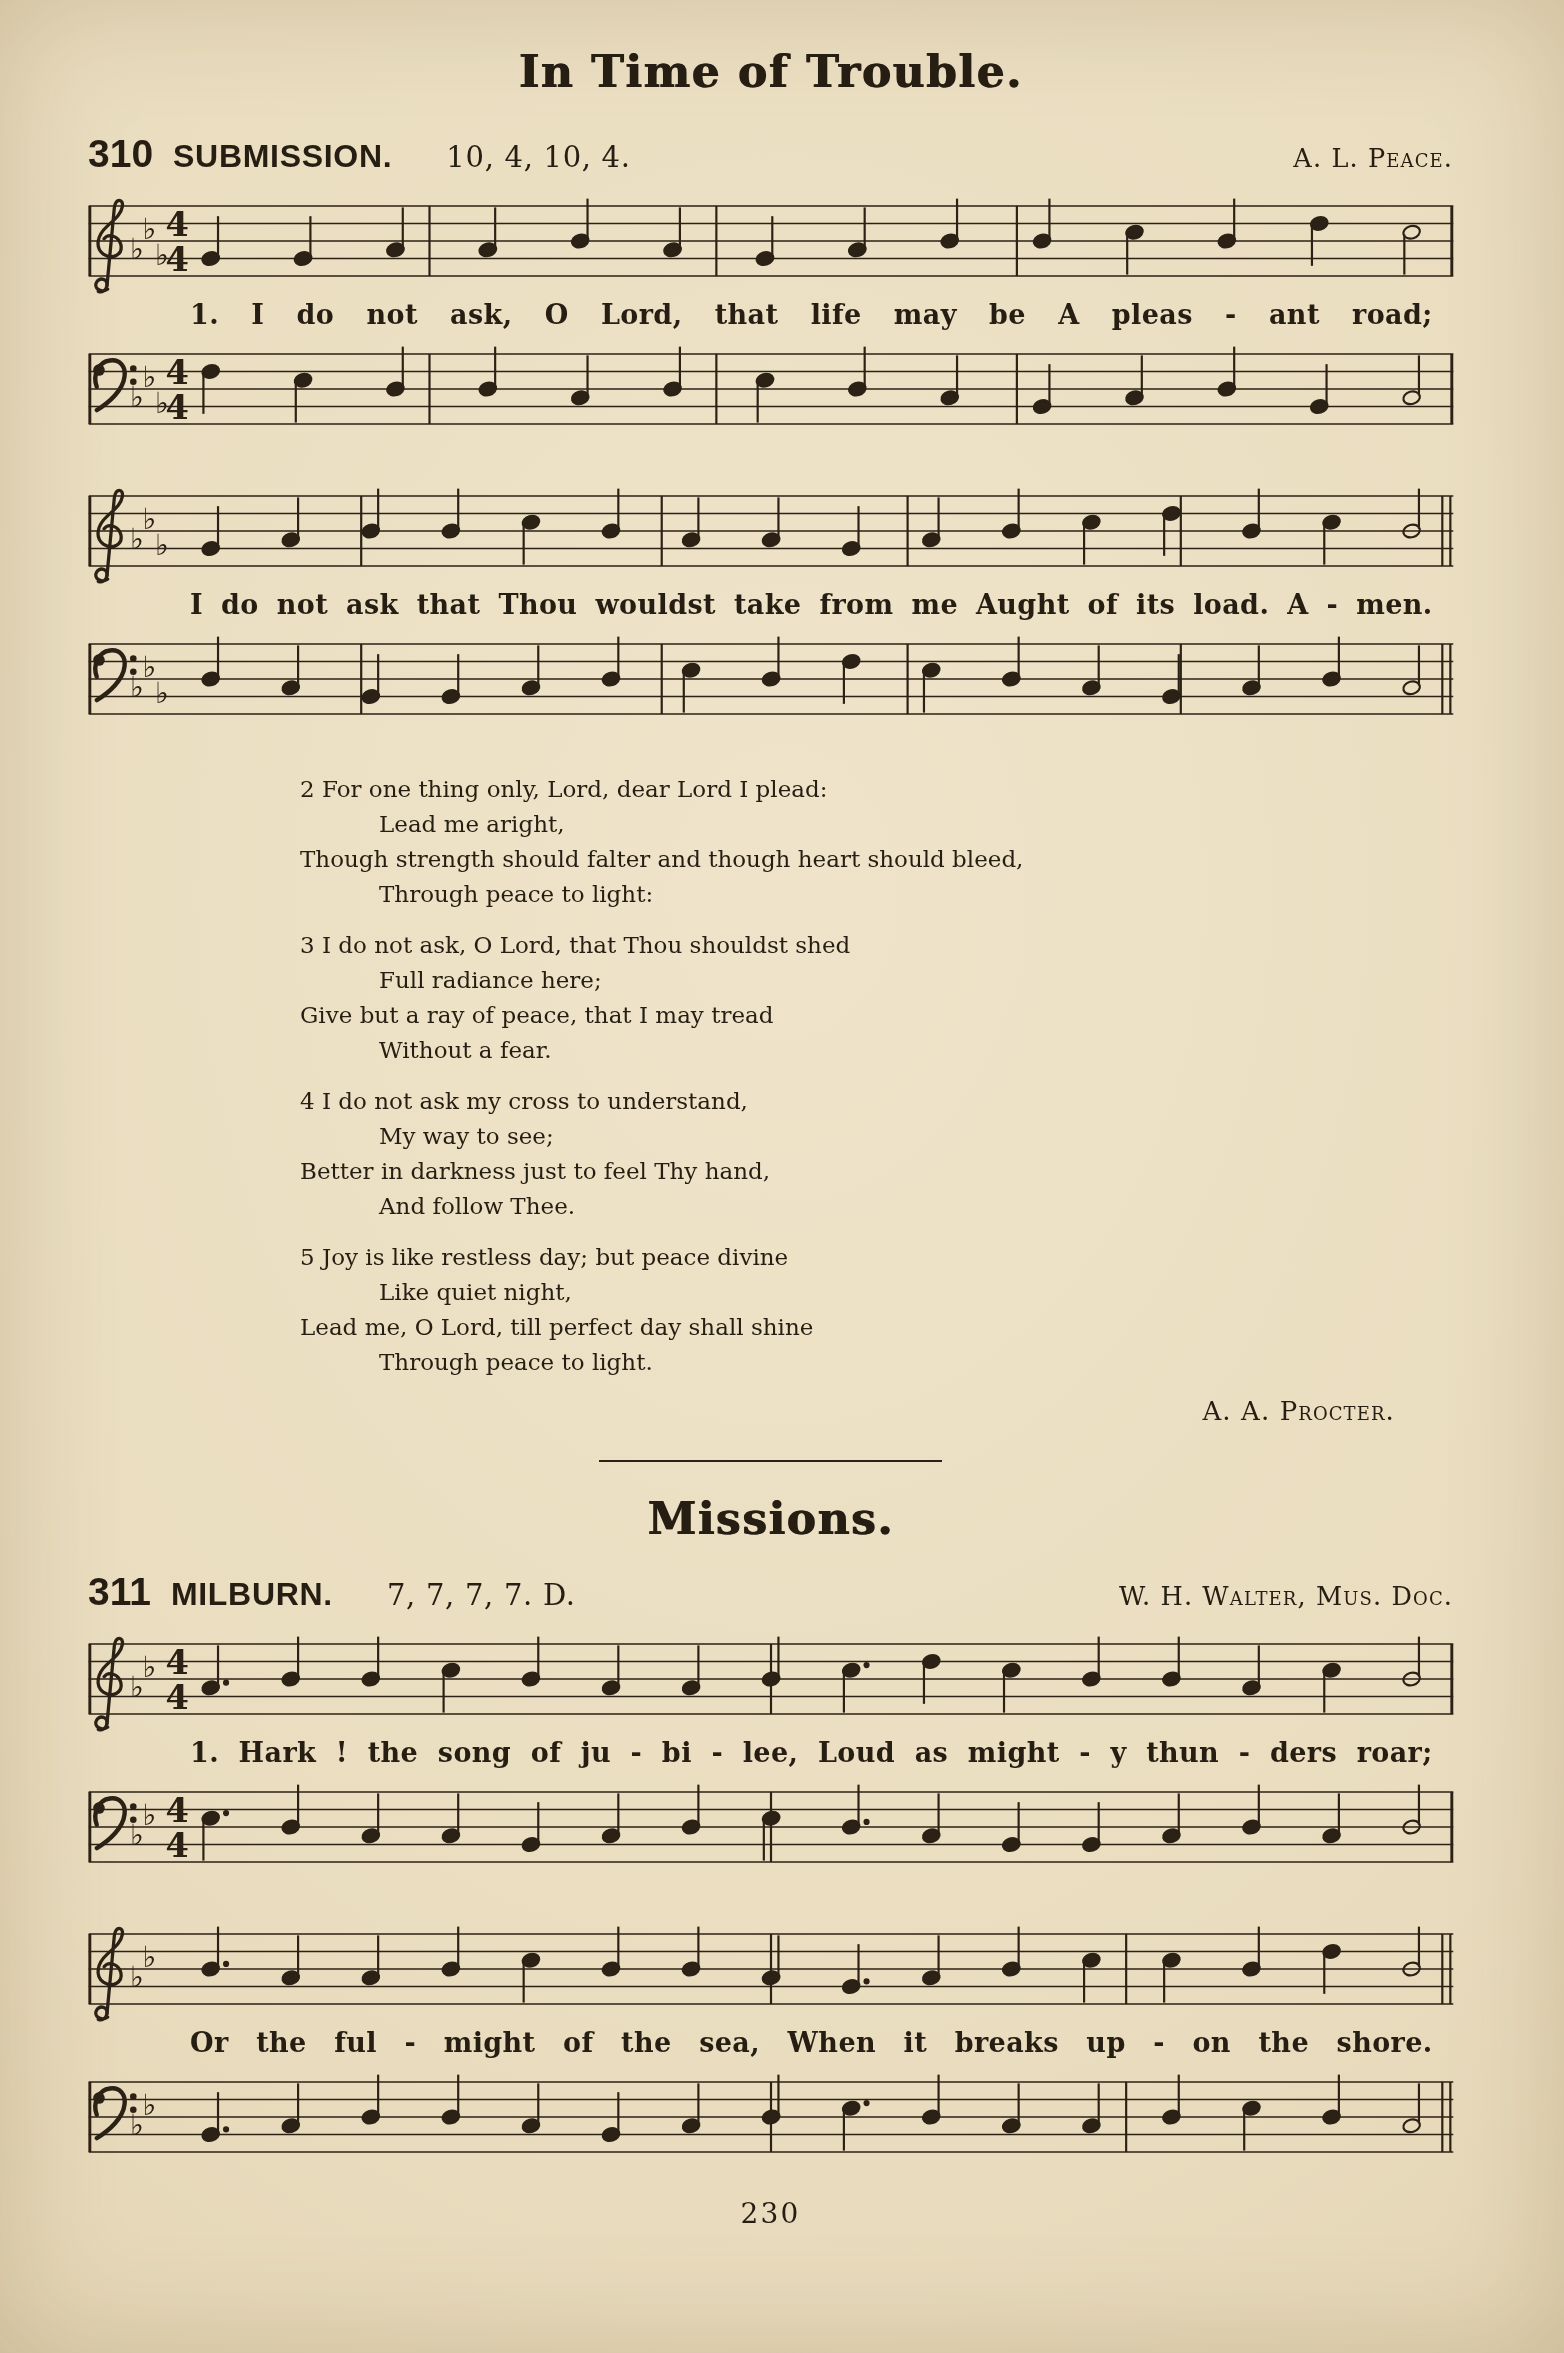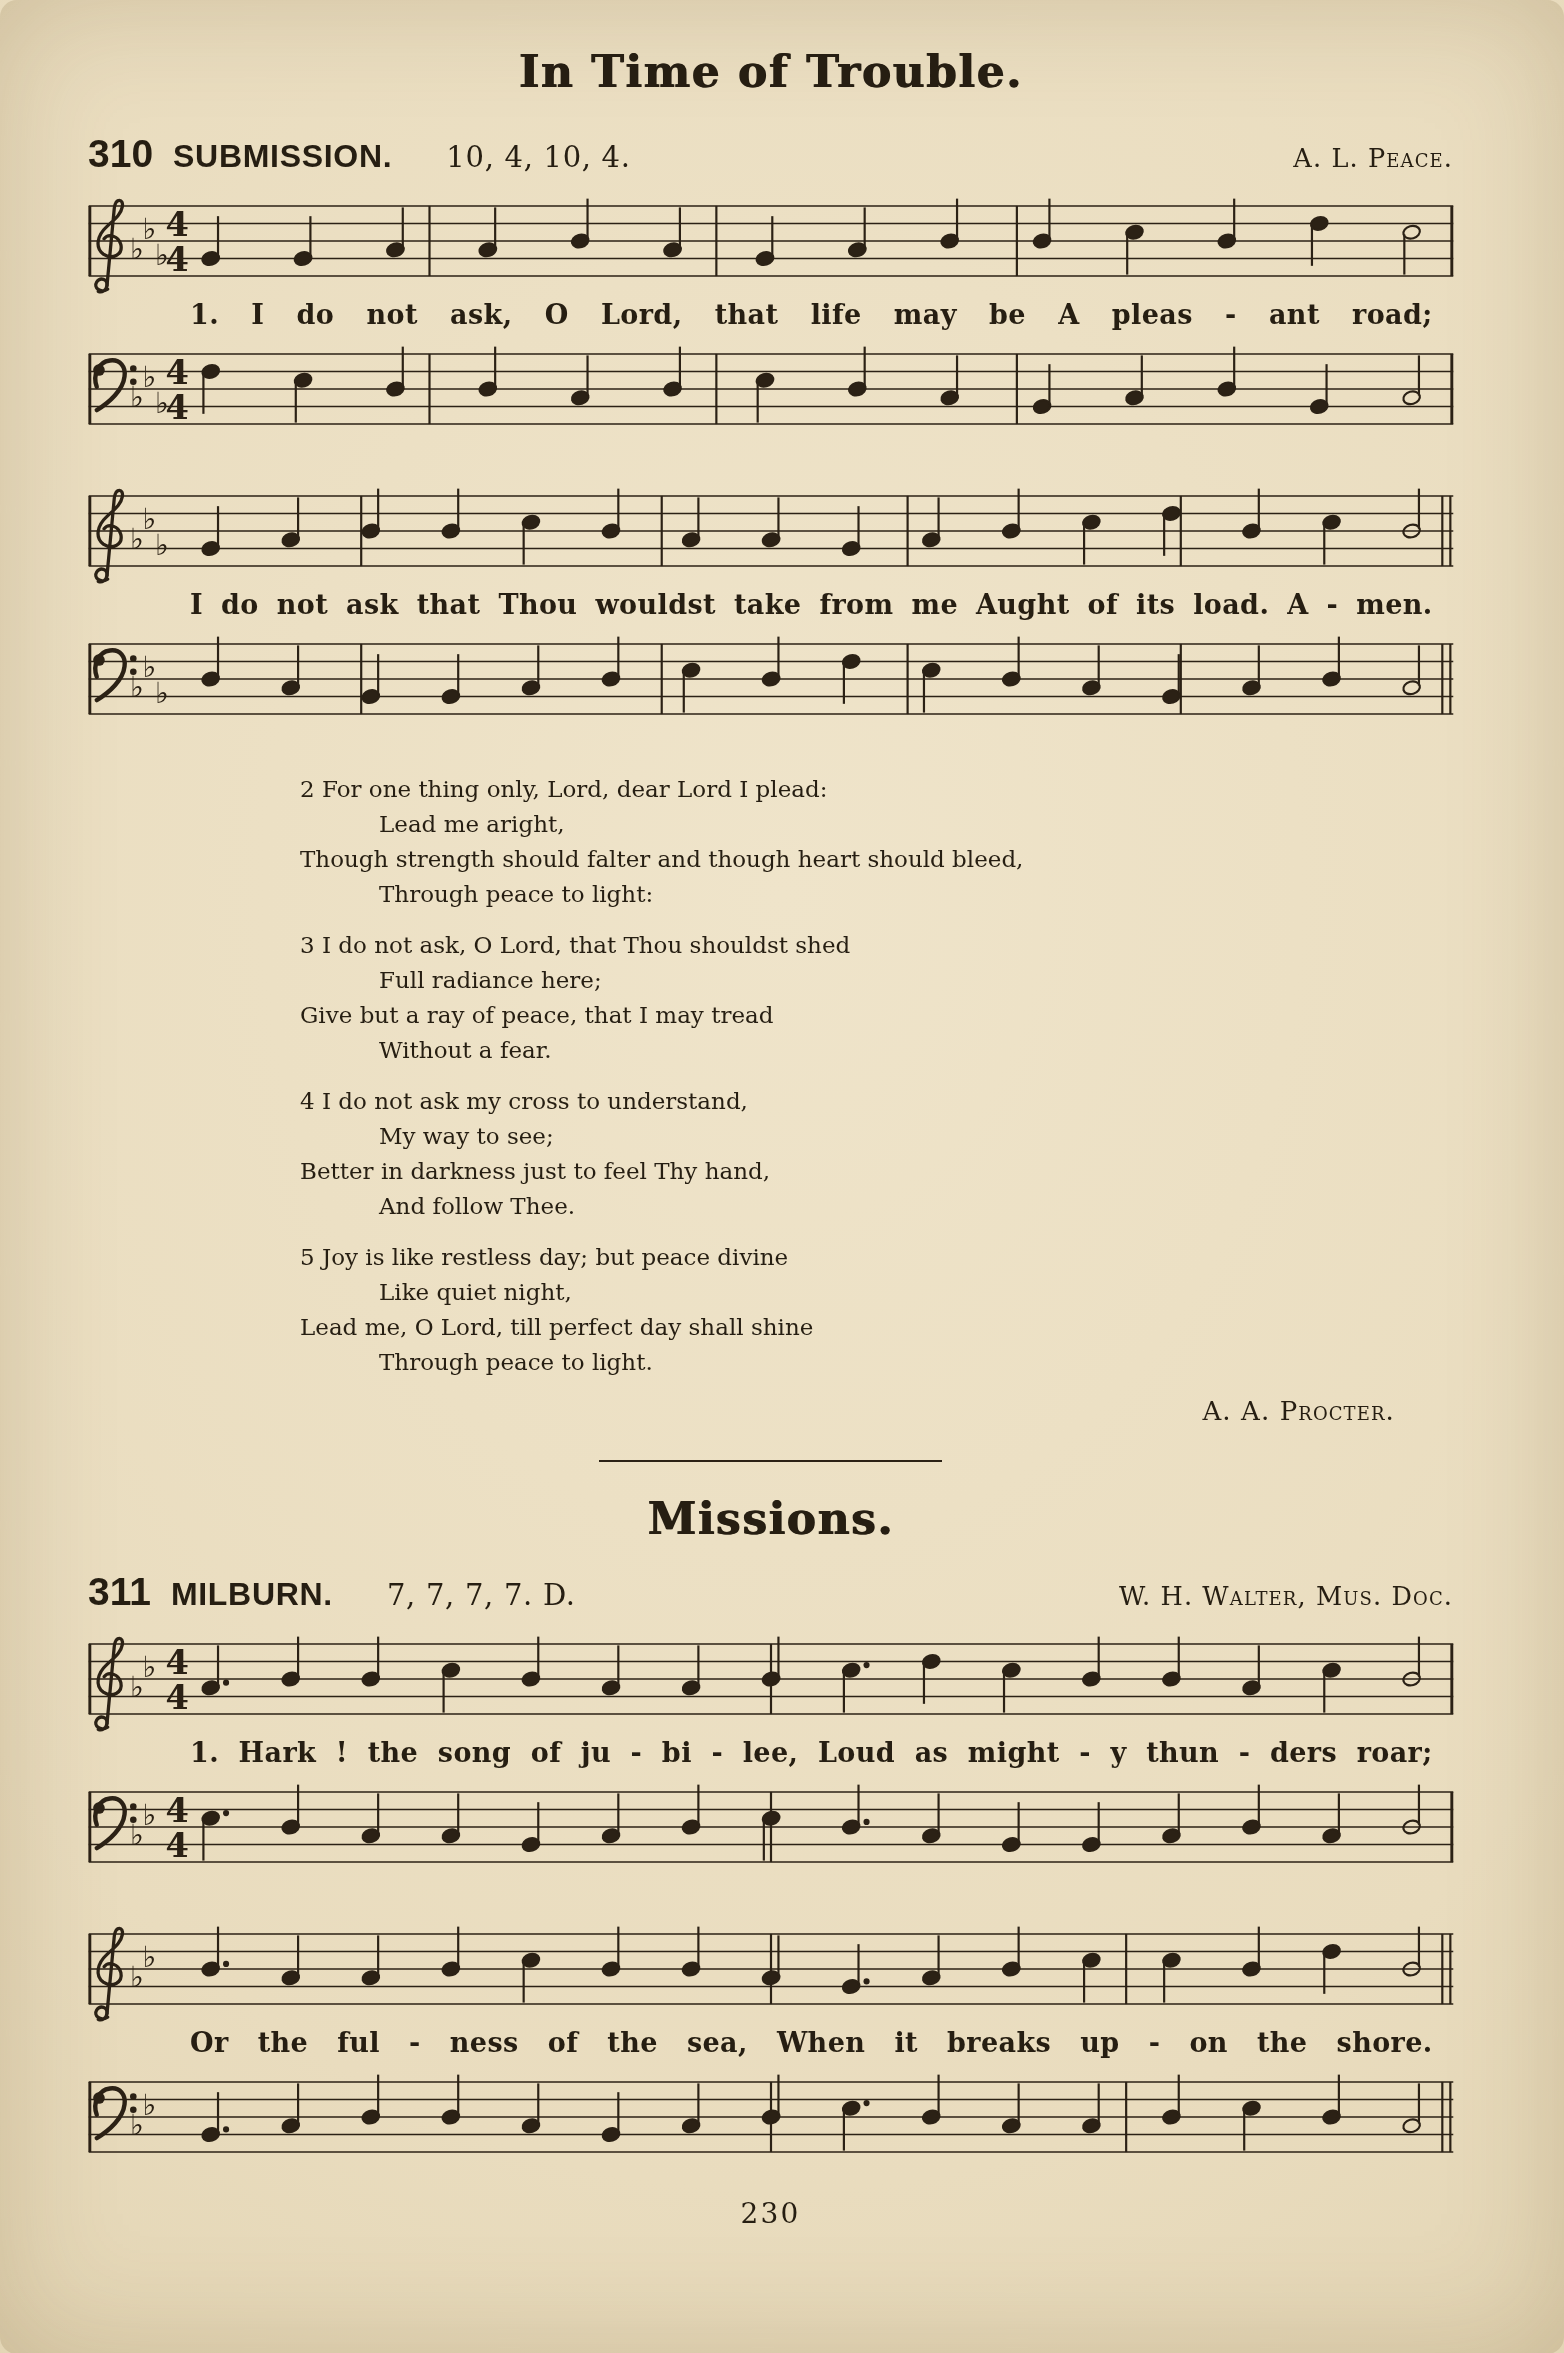--- a/index.html
+++ b/index.html
@@ -2,21 +2,21 @@
 <html style="font-size:11.7px"><head>
 <meta charset="utf-8">
 <style>
   html,body{margin:0;padding:0}
   body{
     width:1564px;height:2354px;overflow:hidden;position:relative;
     background:radial-gradient(120% 100% at 50% 38%, #efe4ca 0%, #e9dcbe 55%, #ddceaa 100%);
     font-family:"DejaVu Serif",serif;color:#261e12;
   }
   .paper{height:100%;padding:47px 111px 0 88px;box-sizing:border-box;
-    box-shadow:inset 0 0 117px rgba(110,82,38,.22);border-radius:17px;}
+    box-shadow:inset 0 0 117px rgba(110,82,38,.22);}
   .blackletter{
     font-family:"DejaVu Serif",serif;font-weight:700;font-size:44px;line-height:1.15;
     text-align:center;letter-spacing:1.5px;text-shadow:1px 0 0 currentColor;margin:0;
   }
   .missions-head{margin-top:32px;}
   .hymn-head{display:flex;align-items:baseline;margin-top:34px;}
   .hymn-head .num{font-family:"Liberation Sans",sans-serif;font-weight:700;font-size:39px;margin-right:20px;}
   .hymn-head .title{font-family:"Liberation Sans",sans-serif;font-weight:700;font-size:32px;letter-spacing:0.7px;margin-right:54px;}
   .hymn-head .meter{font-size:29px;letter-spacing:0.7px;}
   .hymn-head .composer{margin-left:auto;font-variant:small-caps;font-size:25.6px;letter-spacing:1.1px;}
@@ -462,21 +462,21 @@
           <ellipse cx="1483.1999999999998" cy="63" rx="11.5" ry="8.5" transform="rotate(-16 1483.1999999999998 63)" fill="#2b2115" stroke="#2b2115" stroke-width="3"></ellipse>
           <line x1="1473.1999999999998" y1="66" x2="1473.1999999999998" y2="121" stroke="#2b2115" stroke-width="3"></line>
           <ellipse cx="1592.8" cy="75" rx="11.5" ry="8.5" transform="rotate(-16 1592.8 75)" fill="#2b2115" stroke="#2b2115" stroke-width="3"></ellipse>
           <line x1="1602.8" y1="72" x2="1602.8" y2="17" stroke="#2b2115" stroke-width="3"></line>
           <ellipse cx="1702.3999999999999" cy="51" rx="11.5" ry="8.5" transform="rotate(-16 1702.3999999999999 51)" fill="#2b2115" stroke="#2b2115" stroke-width="3"></ellipse>
           <line x1="1692.3999999999999" y1="54" x2="1692.3999999999999" y2="109" stroke="#2b2115" stroke-width="3"></line>
           <ellipse cx="1812" cy="75" rx="11.5" ry="8.5" transform="rotate(-16 1812 75)" fill="none" stroke="#2b2115" stroke-width="3"></ellipse>
           <line x1="1822" y1="72" x2="1822" y2="17" stroke="#2b2115" stroke-width="3"></line>
         </svg>
       </div>
-    <div class="lyric">Or the ful - ness of the sea, When it breaks up - on the shore.</div>
+    <div class="lyric">Or the ful - might of the sea, When it breaks up - on the shore.</div>
     <div class="staff">
         <svg width="1366" height="110" viewBox="0 0 1870 150">
           <line x1="1" y1="27" x2="1869" y2="27" stroke="#2b2115" stroke-width="2"></line>
           <line x1="1" y1="51" x2="1869" y2="51" stroke="#2b2115" stroke-width="2"></line>
           <line x1="1" y1="75" x2="1869" y2="75" stroke="#2b2115" stroke-width="2"></line>
           <line x1="1" y1="99" x2="1869" y2="99" stroke="#2b2115" stroke-width="2"></line>
           <line x1="1" y1="123" x2="1869" y2="123" stroke="#2b2115" stroke-width="2"></line>
           <line x1="2.5" y1="27" x2="2.5" y2="123" stroke="#2b2115" stroke-width="4"></line>
           <path d="M12,72 C6,56 14,38 30,36 C44,34 52,45 50,58 C48,76 30,93 12,104" fill="none" stroke="#2b2115" stroke-width="6" stroke-linecap="round"></path>
           <circle cx="15" cy="49" r="8" fill="#2b2115"></circle>

